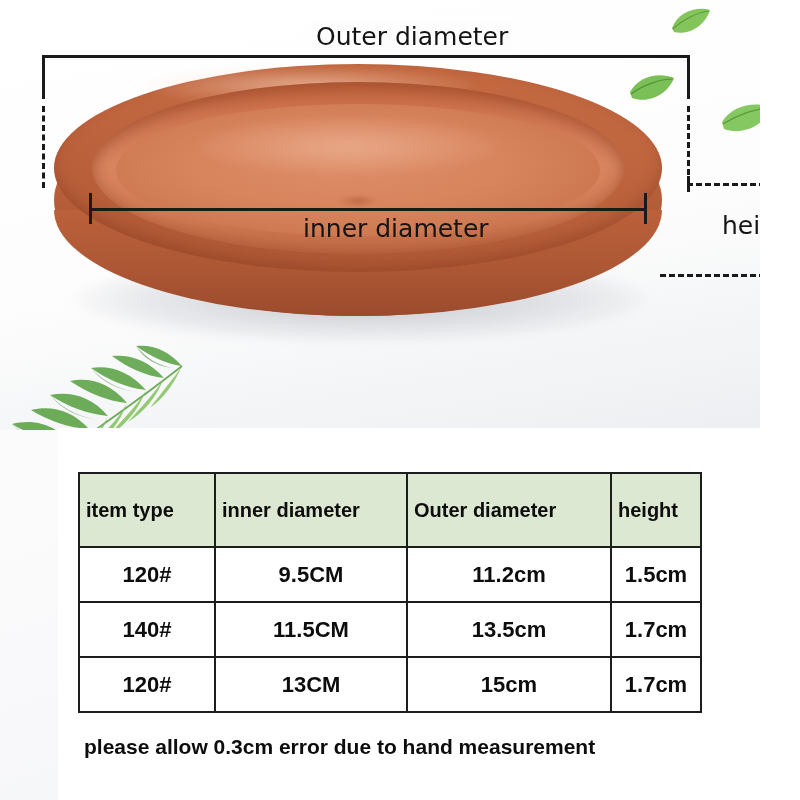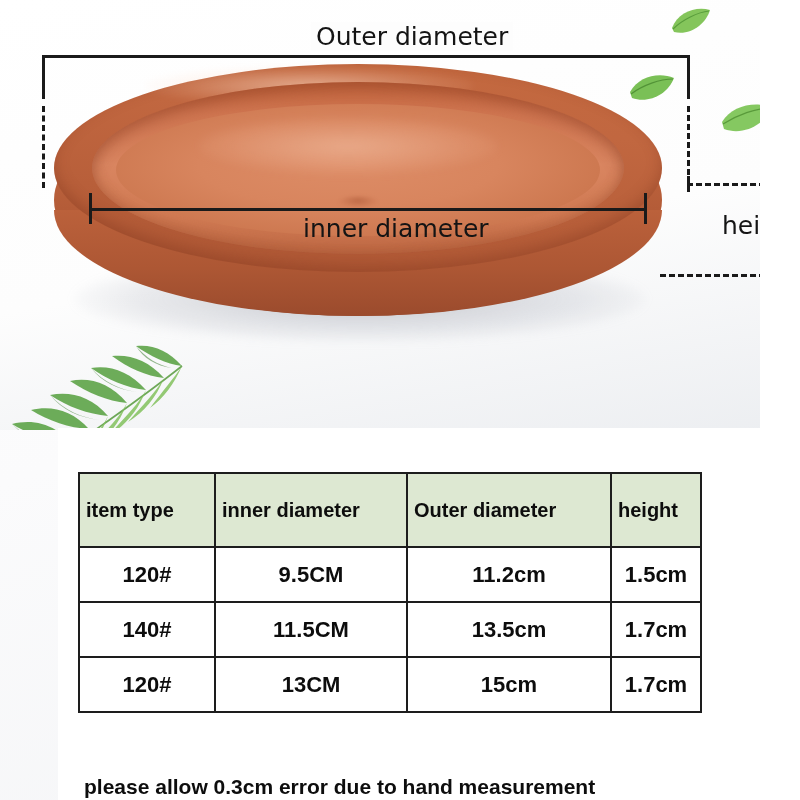--- a/index.html
+++ b/index.html
@@ -130,21 +130,20 @@
   }
   .col-item{width:136px;}
   .col-inner{width:192px;}
   .col-outer{width:204px;}
   .col-height{width:90px;}
   #table-note{
     position:absolute;left:84px;top:735px;
     font-family:"Liberation Sans", sans-serif;
     font-size:21px;font-weight:700;color:#0d0d0d;
     white-space:nowrap;
-    margin-top:40px;
   }
 </style>
 </head>
 <body>
 
 <div id="page">
 
   <div id="photo">
 
     <svg class="leaf" style="left:668px;top:4px;" width="46" height="34" viewBox="0 0 46 34">

